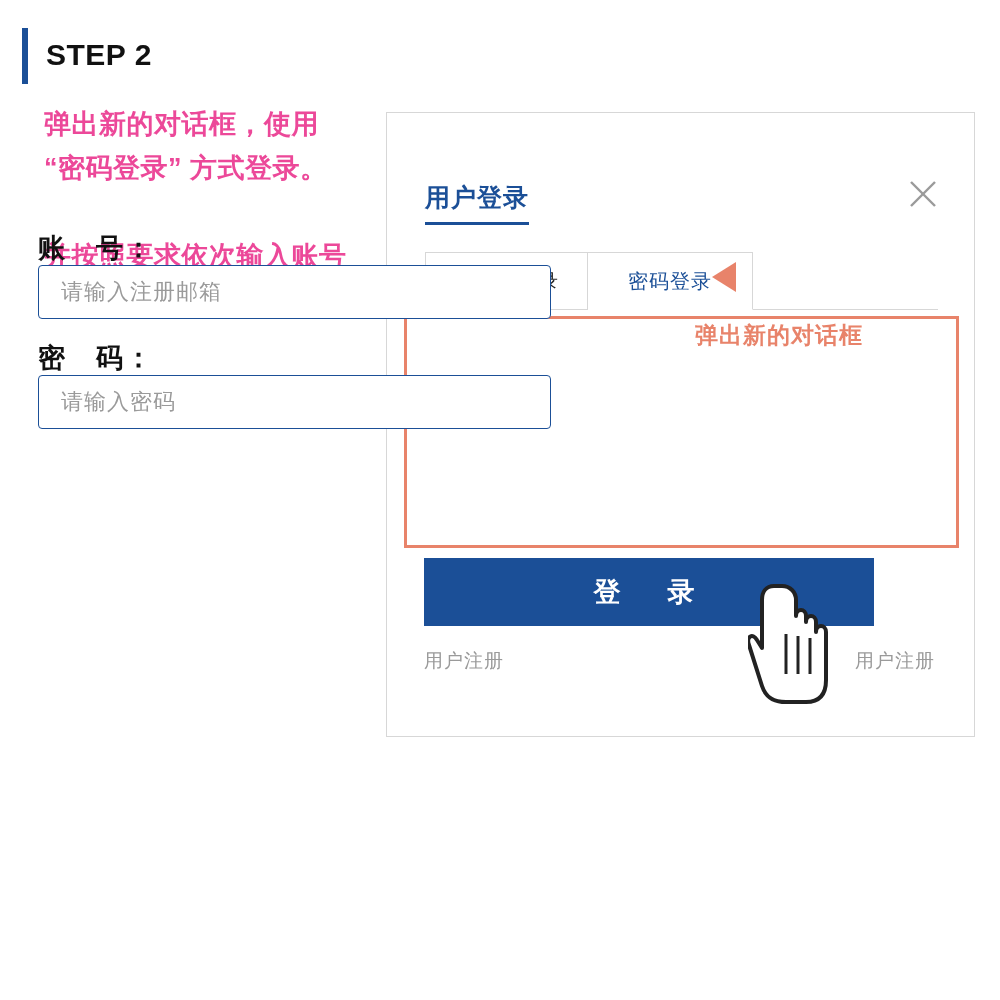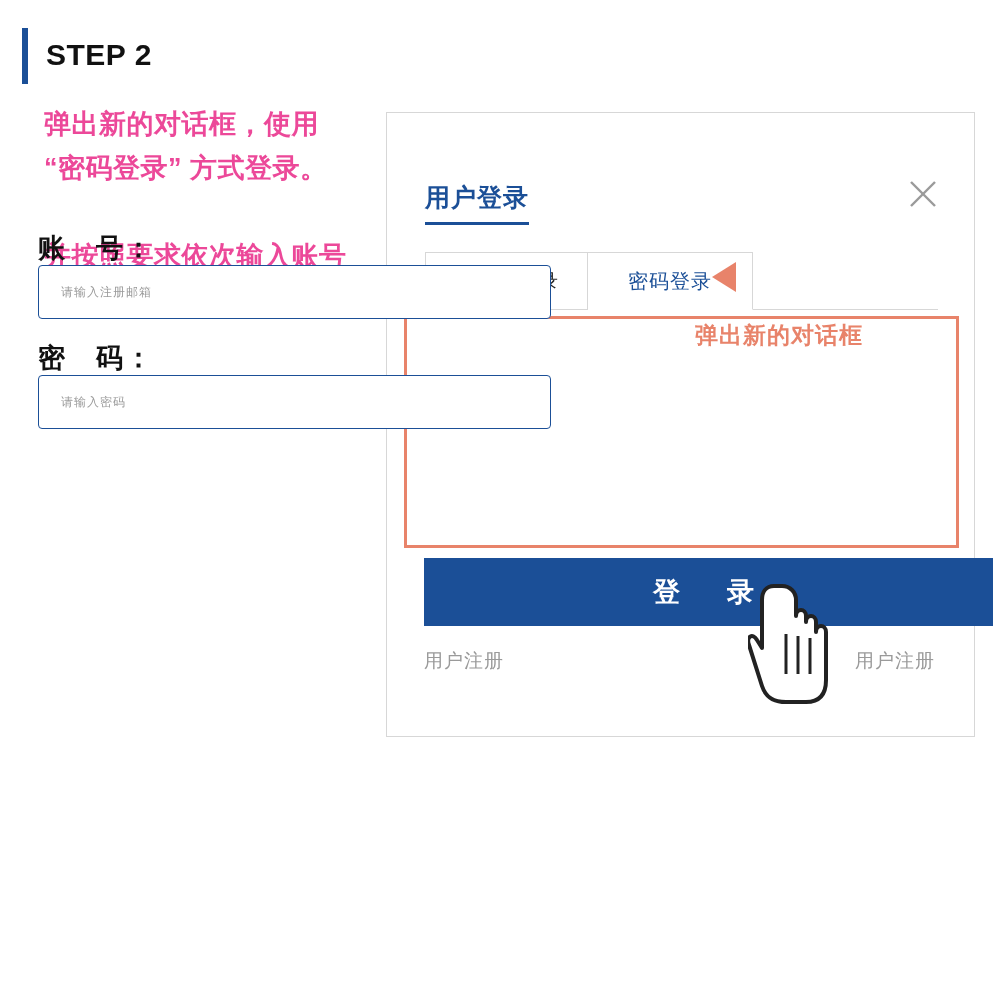--- a/index.html
+++ b/index.html
@@ -161,21 +161,21 @@
   .text-input {
     position: absolute;
     left: 38px;
     width: 513px;
     height: 54px;
     box-sizing: border-box;
     border: 1px solid #1b4f97;
     border-radius: 4px;
     background: #ffffff;
     font-family: "Liberation Sans", sans-serif;
-    font-size: 12px;
+    font-size: 22px;
     color: #0c4a6e;
     padding: 0 22px;
     letter-spacing: 1px;
     outline: none;
   }
   .text-input::placeholder { color: #9a9a9a; }
   .input-account { top: 265px; }
   .input-password { top: 375px; }
 
   
@@ -198,21 +198,21 @@
     border-top: 15px solid transparent;
     border-bottom: 15px solid transparent;
     border-right: 24px solid #e8836a;
   }
 
   
   .login-button {
     position: absolute;
     left: 424px;
     top: 558px;
-    width: 569px;
+    width: 450px;
     height: 68px;
     background: #1b4f97;
     color: #ffffff;
     font-size: 27px;
     font-weight: bold;
     letter-spacing: 10px;
     display: flex;
     align-items: center;
     justify-content: center;
     cursor: pointer;

